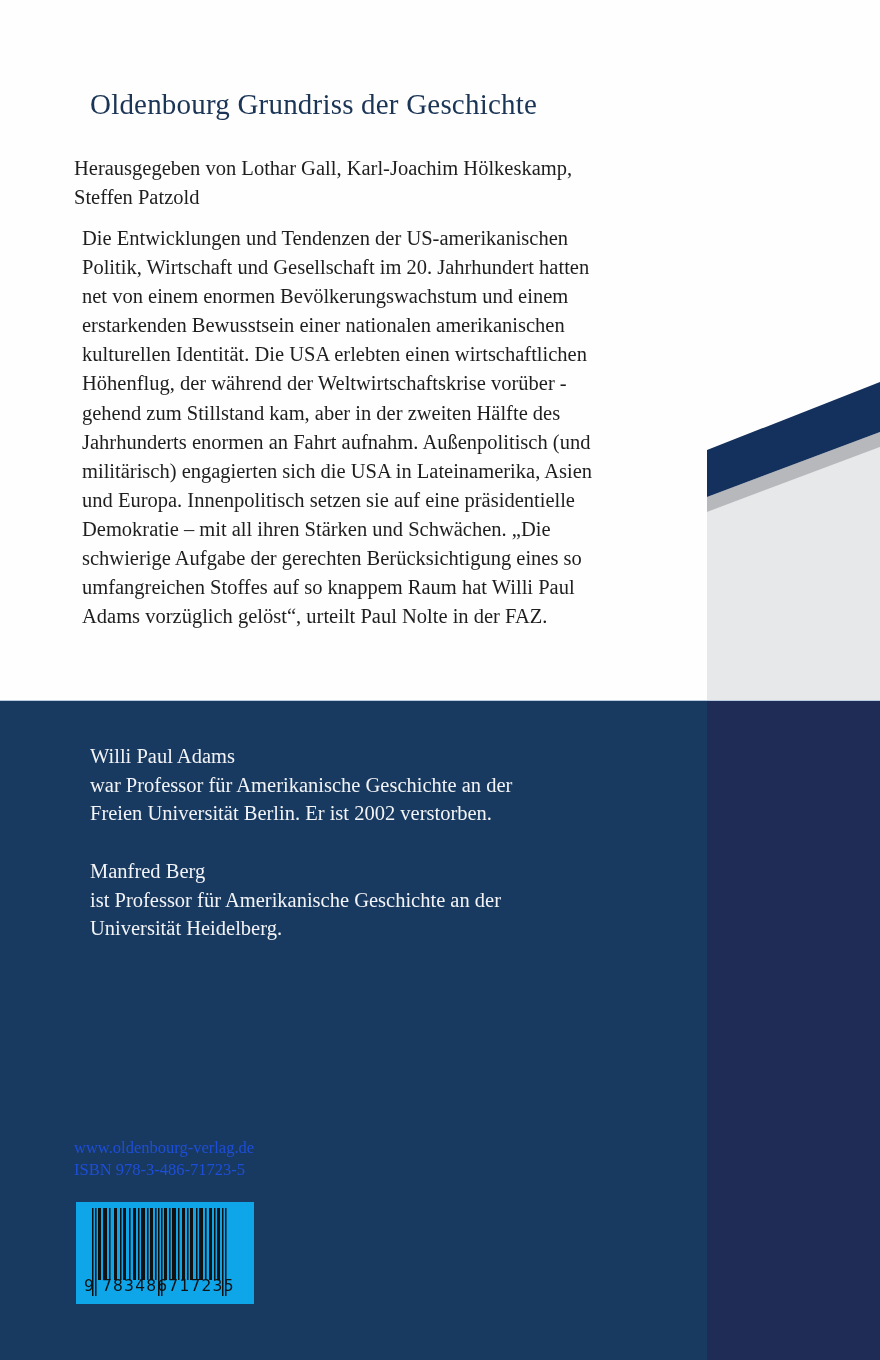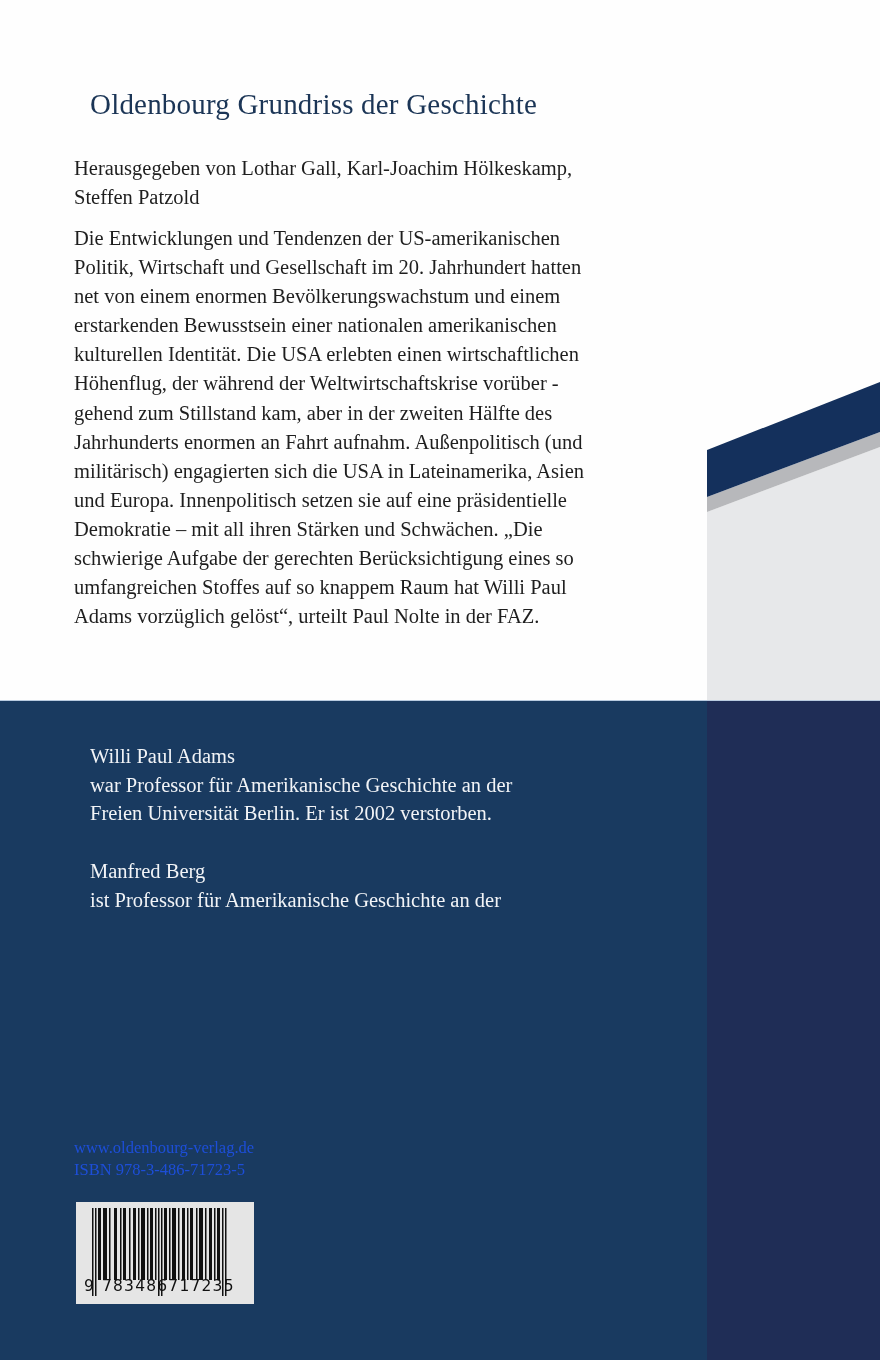--- a/index.html
+++ b/index.html
@@ -15,39 +15,39 @@
     .right-graphic { position: absolute; left: 707px; top: 0; width: 173px; height: 701px; }
     .series-title {
       position: absolute; left: 74px; top: 72px; margin: 16px;
       font-size: 29px; font-weight: normal; color: #1b3556; letter-spacing: 0.2px;
     }
     .editors {
       position: absolute; left: 74px; top: 154px; width: 600px; margin: 0;
       font-size: 20.5px; line-height: 28.5px; color: #1e1e1e;
     }
     .blurb {
-      position: absolute; left: 74px; top: 224px; width: 600px; margin: 0;
+      position: absolute; left: 82px; top: 224px; width: 600px; margin: 0;
       font-size: 20.5px; line-height: 29.1px; color: #1e1e1e;
     }
     .blurb span { display: block; white-space: nowrap; }
     .author {
       position: absolute; left: 74px; width: 600px; margin: 16px;
       font-size: 20.5px; line-height: 28.5px; color: #f2f4f7;
     }
     .author span { display: block; white-space: nowrap; }
     .author-1 { top: 726px; }
     .author-2 { top: 841px; }
     .publisher-info {
       position: absolute; left: 74px; top: 1137px; margin: 0;
       font-size: 16.5px; line-height: 22px; color: #1d4ed8;
     }
     .publisher-info span { display: block; }
     .barcode-box {
       position: absolute; left: 76px; top: 1202px; width: 178px; height: 102px;
-      background: #e5e5e5;
+      background: #0ea5e9;
     }
     .barcode-box svg { position: absolute; left: 0; top: 0; }
     .barcode-digits {
       position: absolute; left: 8px; top: 75px; width: 166px;
       font-family: "DejaVu Sans", sans-serif; font-size: 15.5px; color: #111;
       letter-spacing: 1.2px; white-space: nowrap;
     }
     .barcode-digits .lead { display: inline-block; width: 18px; }
   </style>
 </head>
@@ -91,20 +91,21 @@
 
 <p class="author author-1">
   <span>Willi Paul Adams</span>
   <span>war Professor für Amerikanische Geschichte an der</span>
   <span>Freien Universität Berlin. Er ist 2002 verstorben.</span>
 </p>
 
 <p class="author author-2">
   <span>Manfred Berg</span>
   <span>ist Professor für Amerikanische Geschichte an der</span>
+  <span>Universität Heidelberg.</span>
 </p>
 
 <p class="publisher-info">
   <span>www.oldenbourg-verlag.de</span>
   <span>ISBN 978-3-486-71723-5</span>
 </p>
 
 <div class="barcode-box">
   <svg width="178" height="102" viewBox="0 0 178 102">
     <g fill="#111">

